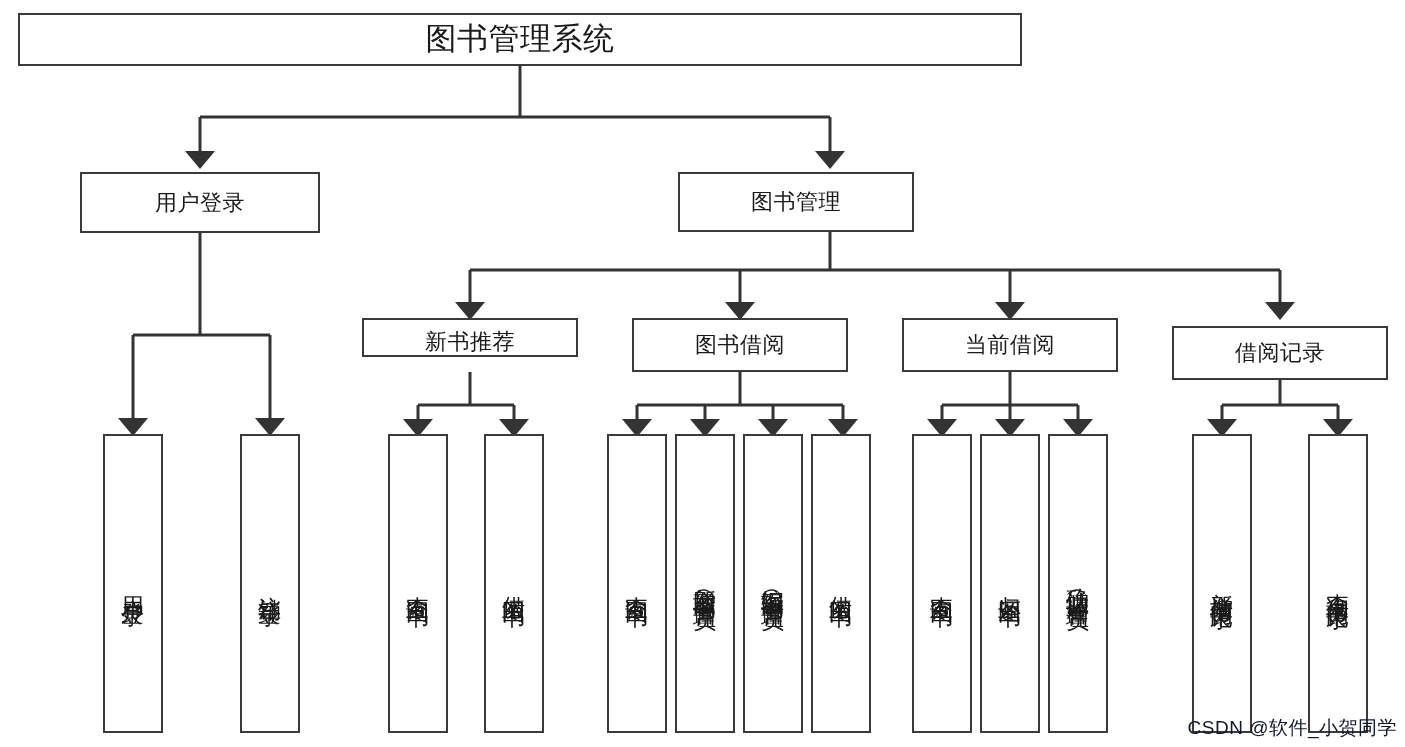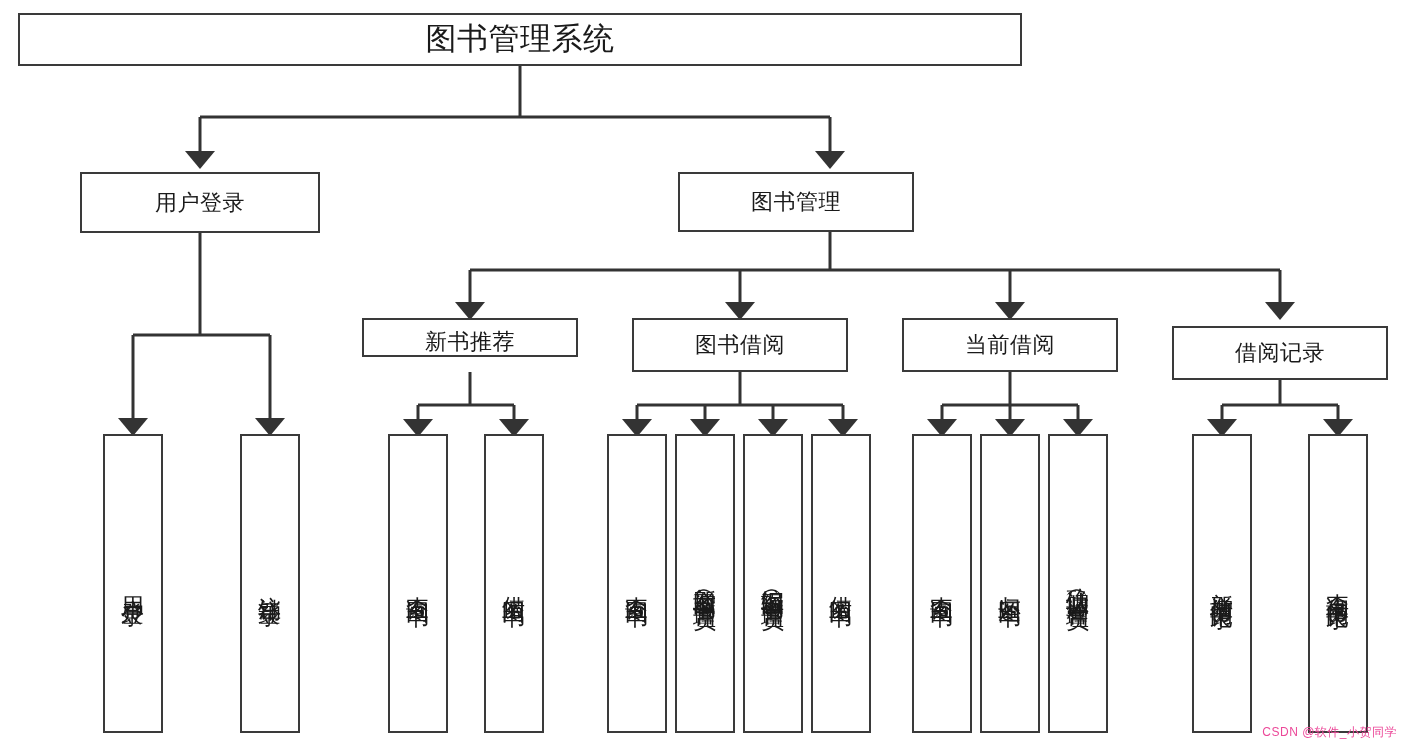--- a/index.html
+++ b/index.html
@@ -57,22 +57,22 @@
     text-orientation: upright;
     font-size: 23px;
     line-height: 1.05;
     letter-spacing: 3px;
     white-space: nowrap;
   }
   .watermark {
     position: absolute;
     right: 8px;
     bottom: 6px;
-    font-size: 12px;
-    color: #ec4899;
+    font-size: 19px;
+    color: #0f172a;
     letter-spacing: 0.5px;
     white-space: nowrap;
   }
 </style>
 </head>
 <body>
 
 <div id="canvas">
 
   <svg id="connectors" viewBox="0 0 1405 747" xmlns="http://www.w3.org/2000/svg">

